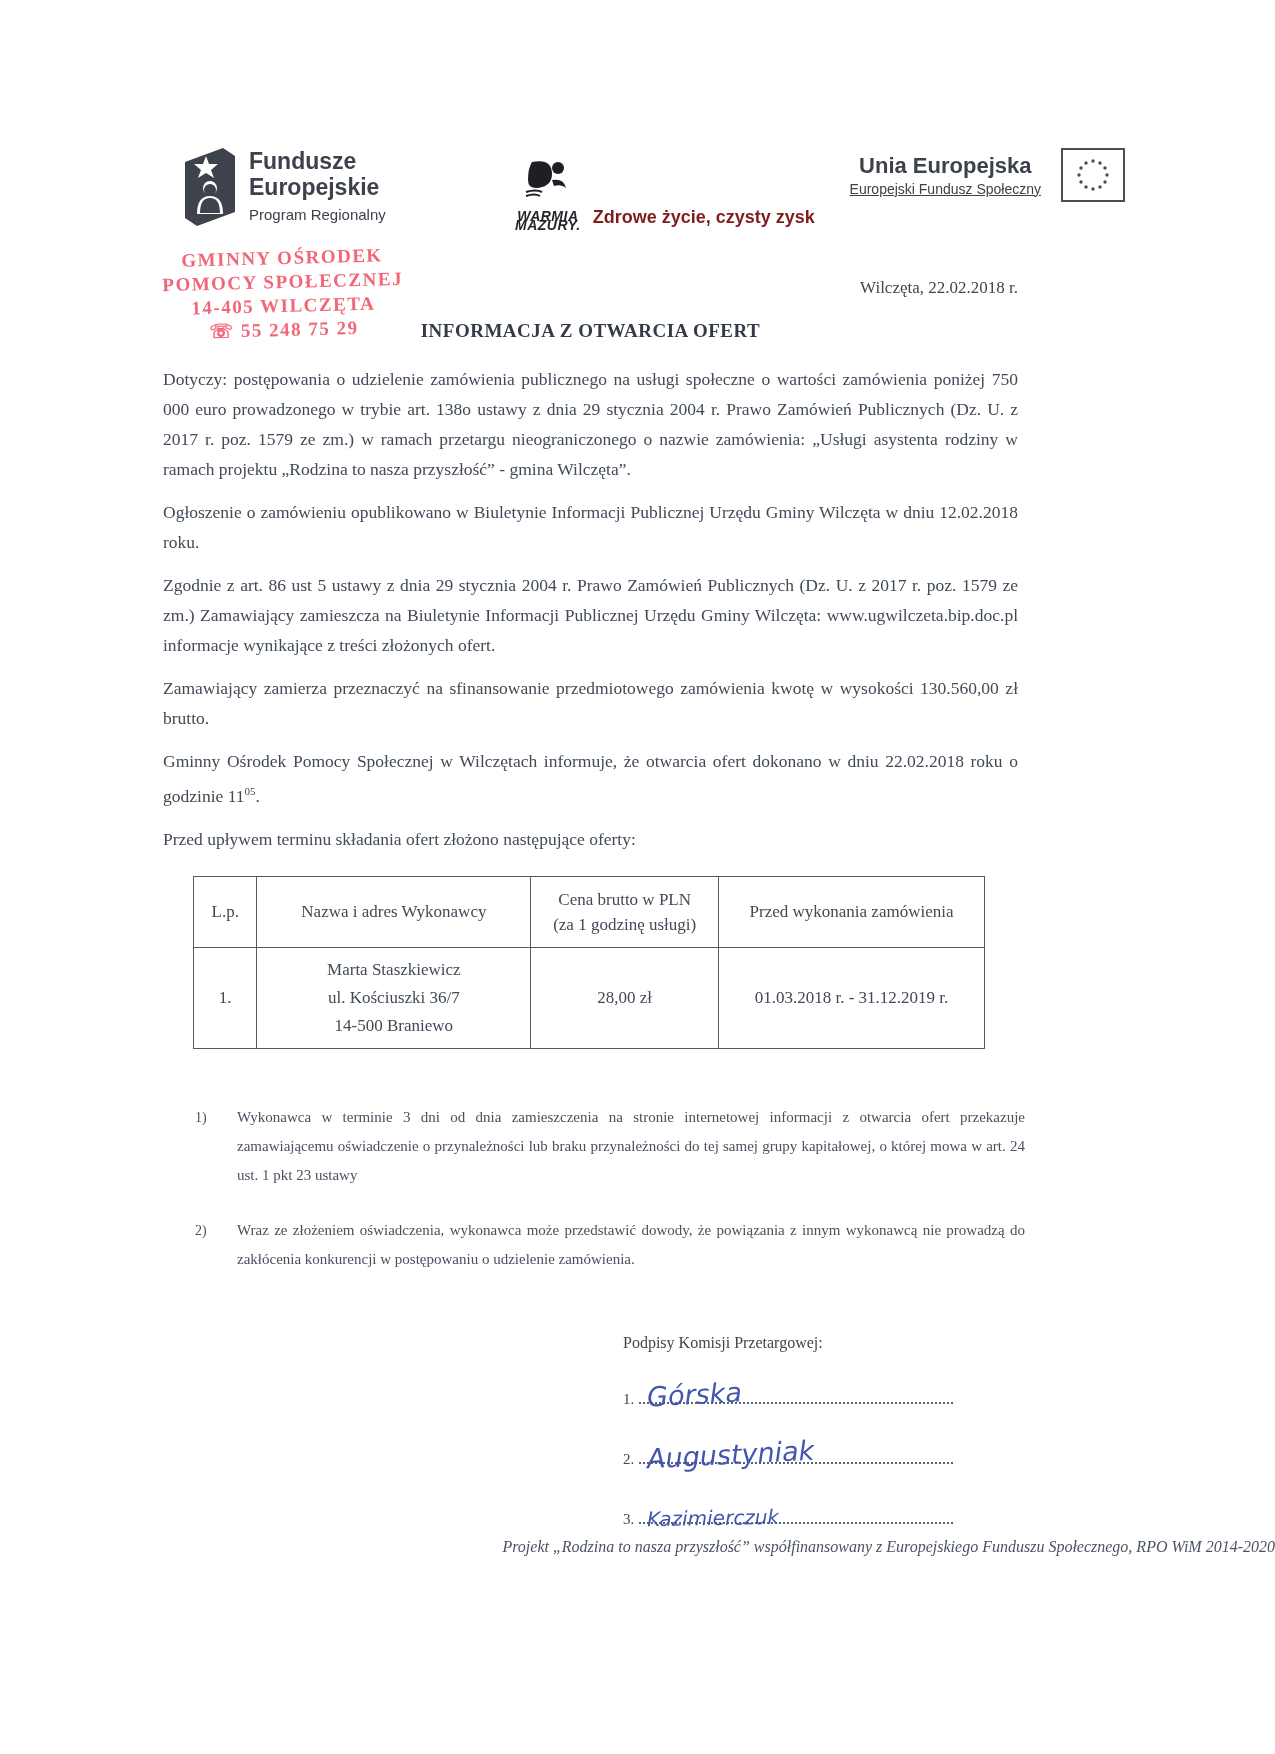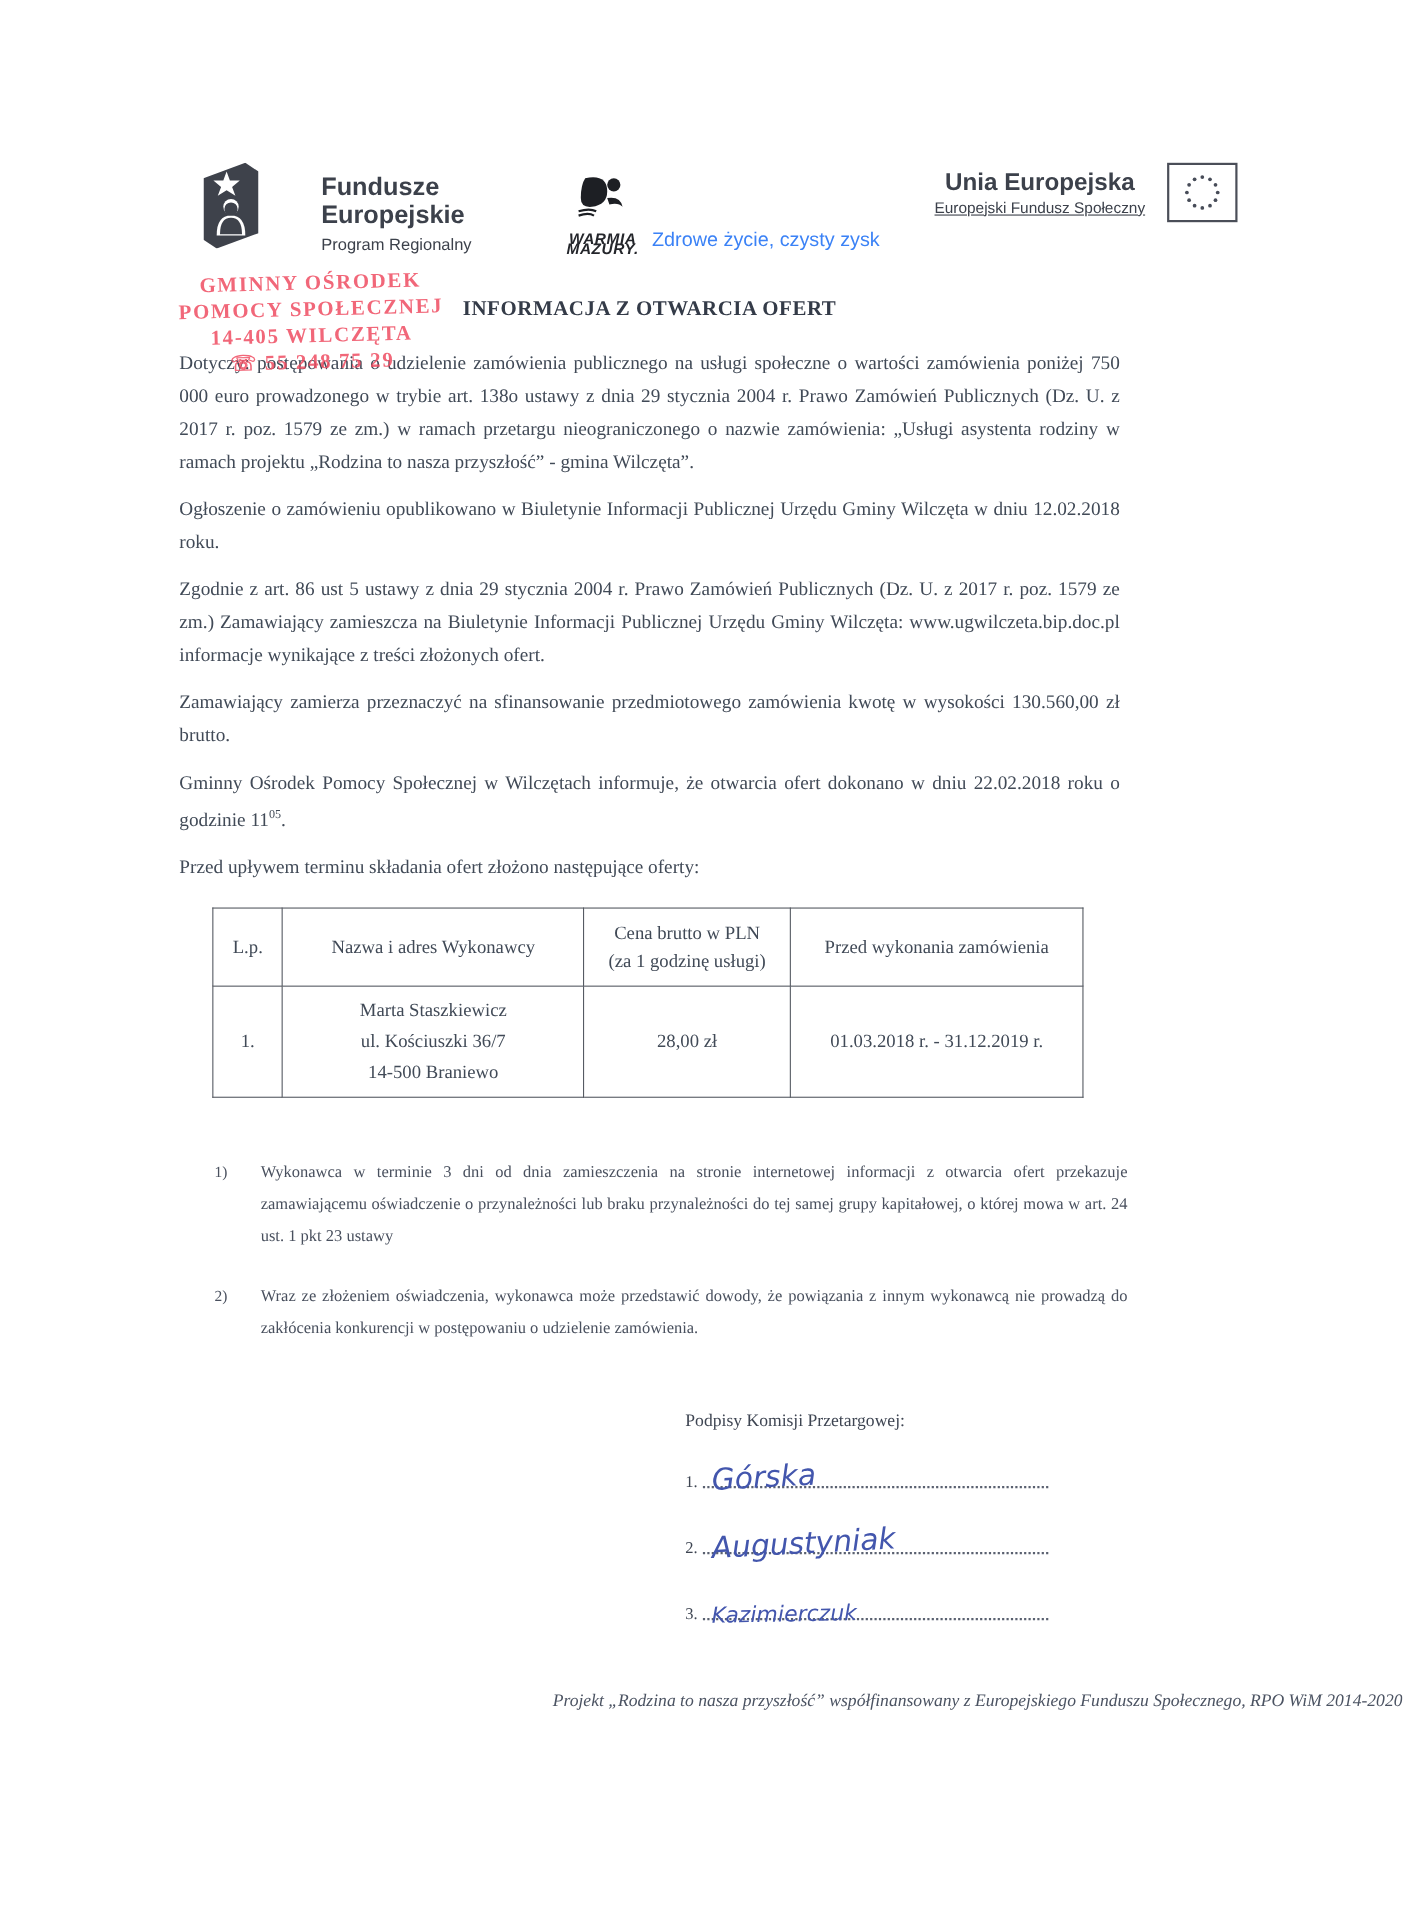--- a/index.html
+++ b/index.html
@@ -18,28 +18,28 @@
   
   .logos{
     display:flex;
     align-items:flex-start;
     padding-top:148px;
     margin-left:185px;
     margin-right:150px;
     height:100px;
     font-family:"Liberation Sans", sans-serif;
   }
-  .logo-fe{display:flex;align-items:flex-end;width:330px;gap:43px;}
+  .logo-fe{display:flex;align-items:flex-start;width:330px;}
   .logo-fe-text{margin-left:14px;color:#3c414b;}
   .logo-fe-l1,.logo-fe-l2{font-size:23px;font-weight:bold;line-height:26px;}
   .logo-fe-l3{font-size:15px;margin-top:6px;}
   .logo-wm{display:flex;align-items:flex-end;width:300px;margin-top:8px;}
   .logo-wm-icon{text-align:center;}
   .logo-wm-brand{font-size:14px;font-weight:bold;font-style:italic;color:#24262b;line-height:9px;letter-spacing:.5px;}
-  .logo-wm-slogan{font-size:18px;font-weight:normal;color:#3b82f6;margin-left:12px;margin-bottom:2px;white-space:nowrap;}
+  .logo-wm-slogan{font-size:18px;font-weight:bold;color:#7f1d1d;margin-left:12px;margin-bottom:2px;white-space:nowrap;}
   .logo-eu{display:flex;align-items:center;margin-left:auto;}
   .logo-eu-text{text-align:center;color:#3c414b;margin-right:20px;}
   .logo-eu-l1{font-size:22px;font-weight:bold;line-height:24px;}
   .logo-eu-l2{font-size:14px;margin-top:3px;text-decoration:underline;}
   .eu-flag{width:60px;height:50px;border:2px solid #4a4e58;display:flex;align-items:center;justify-content:center;background:#fff;}
   
   .stamp{
     position:absolute;left:148px;top:246px;width:270px;
     transform:rotate(-1.5deg);
     color:#ef4d62;
@@ -194,20 +194,21 @@
 
 <div class="stamp">
   <div>GMINNY OŚRODEK</div>
   <div>POMOCY SPOŁECZNEJ</div>
   <div>14-405 WILCZĘTA</div>
   <div>☏ 55 248 75 29</div>
 </div>
 
 <div class="content">
 
+  <div class="date-line">Wilczęta, 22.02.2018 r.</div>
 
   <div class="doc-title">INFORMACJA Z OTWARCIA  OFERT</div>
 
   <p class="para">Dotyczy: postępowania o udzielenie zamówienia publicznego na usługi społeczne o wartości zamówienia poniżej 750 000 euro prowadzonego w trybie art. 138o ustawy z dnia 29 stycznia 2004 r. Prawo Zamówień Publicznych (Dz. U. z 2017 r. poz. 1579 ze zm.) w ramach przetargu nieograniczonego o nazwie zamówienia: „Usługi asystenta rodziny w ramach projektu „Rodzina to nasza przyszłość” - gmina Wilczęta”.</p>
 
   <p class="para">Ogłoszenie o zamówieniu opublikowano w Biuletynie Informacji Publicznej Urzędu Gminy Wilczęta w dniu 12.02.2018 roku.</p>
 
   <p class="para">Zgodnie z art. 86 ust 5 ustawy z dnia 29 stycznia 2004 r. Prawo Zamówień Publicznych (Dz. U. z 2017 r. poz. 1579 ze zm.) Zamawiający zamieszcza na Biuletynie Informacji Publicznej Urzędu Gminy Wilczęta: www.ugwilczeta.bip.doc.pl informacje wynikające z treści złożonych ofert.</p>
 
   <p class="para">Zamawiający zamierza przeznaczyć na sfinansowanie przedmiotowego zamówienia kwotę w wysokości 130.560,00 zł brutto.</p>

